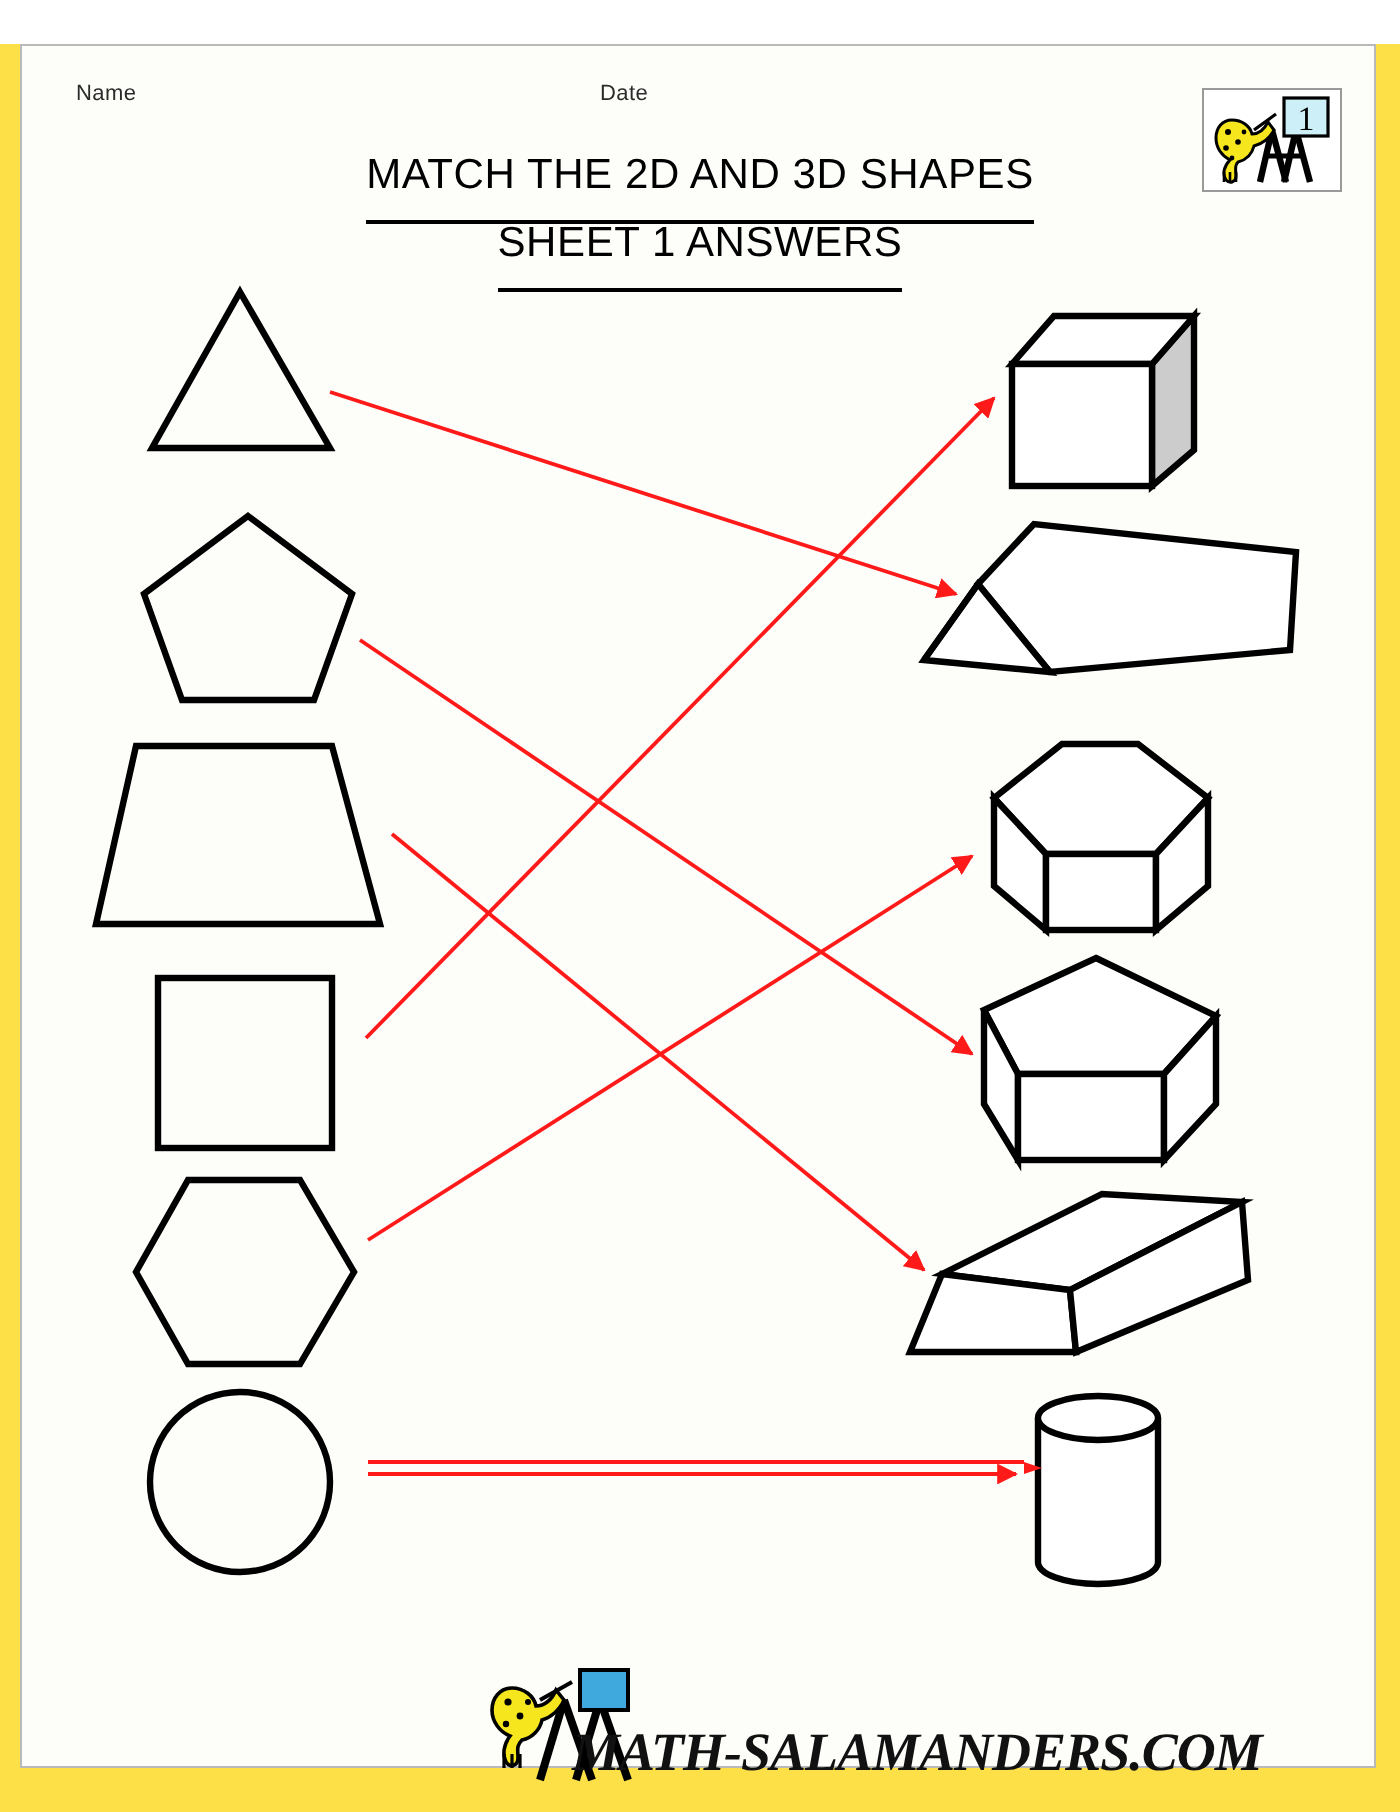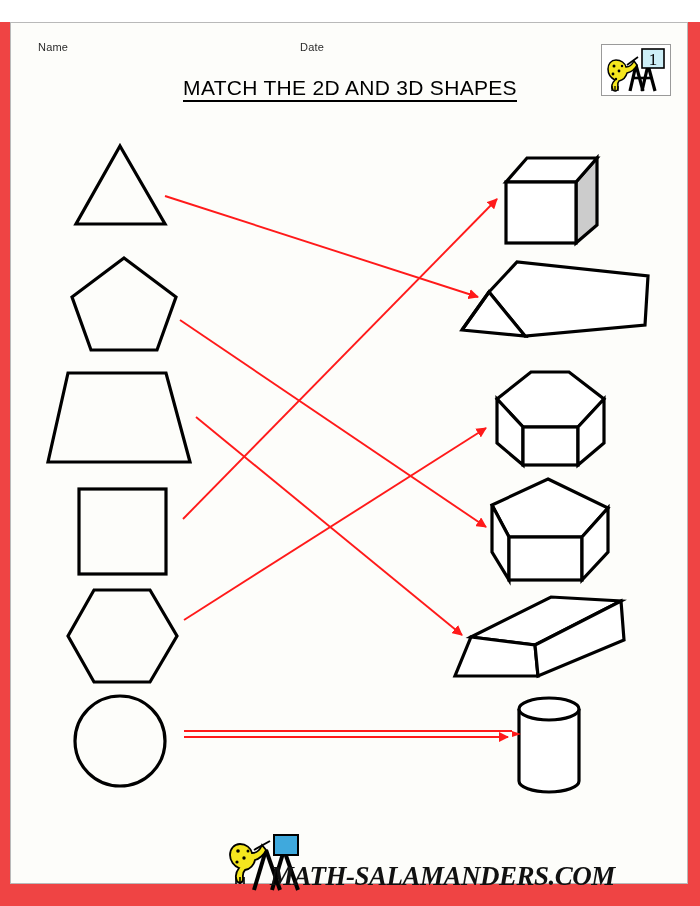--- a/index.html
+++ b/index.html
@@ -7,21 +7,21 @@
     padding: 0;
     background: #ffffff;
   }
   body {
     font-family: "Liberation Sans", sans-serif;
   }
   #page {
     position: relative;
     width: 700px;
     height: 906px;
-    background: #ef4444;
+    background: #fde047;
     overflow: hidden;
   }
   
   #page-border {
     position: absolute;
     left: 10px;
     top: 22px;
     width: 678px;
     height: 862px;
     border: 1px solid #b9b9b9;
@@ -49,21 +49,21 @@
     width: 100%;
     text-align: center;
     font-size: 21px;
     color: #000000;
     letter-spacing: .3px;
   }
   #title-line1 { top: 76px; }
   #title-line2 { top: 110px; }
   .title span {
     border-bottom: 2px solid #000;
-    padding-bottom: 1px;
+    padding-bottom: 11px;
   }
 
   
   #logo-box {
     position: absolute;
     left: 601px;
     top: 44px;
     width: 70px;
     height: 52px;
     border: 1px solid #9a9a9a;
@@ -75,40 +75,43 @@
   #canvas {
     position: absolute;
     left: 0; top: 0;
     width: 700px;
     height: 906px;
   }
 
   
   #footer {
     position: absolute;
-    left: 0;
+    left: 16px;
     top: 828px;
     width: 640px;
     height: 68px;
   }
 </style>
 </head>
 <body>
 
 <div id="page">
 
   <div id="top-strip"></div>
   <div id="page-border"></div>
 
   <div class="field-label" id="name-label">Name</div>
 
   <div class="field-label" id="date-label">Date</div>
 
   <div class="title" id="title-line1">
     <span>MATCH THE 2D AND 3D SHAPES</span>
+  </div>
+  <div class="title" id="title-line2">
+    <span>SHEET 1 ANSWERS</span>
   </div>
 
   <div id="logo-box">
     <svg width="68" height="50" viewBox="0 0 68 50">
 
       <g stroke="#000" stroke-width="3.2" fill="none">
         <path d="M34 20 L28 46"></path>
         <path d="M34 20 L41 46"></path>
         <path d="M46 20 L40 46"></path>
         <path d="M46 20 L53 46"></path>

